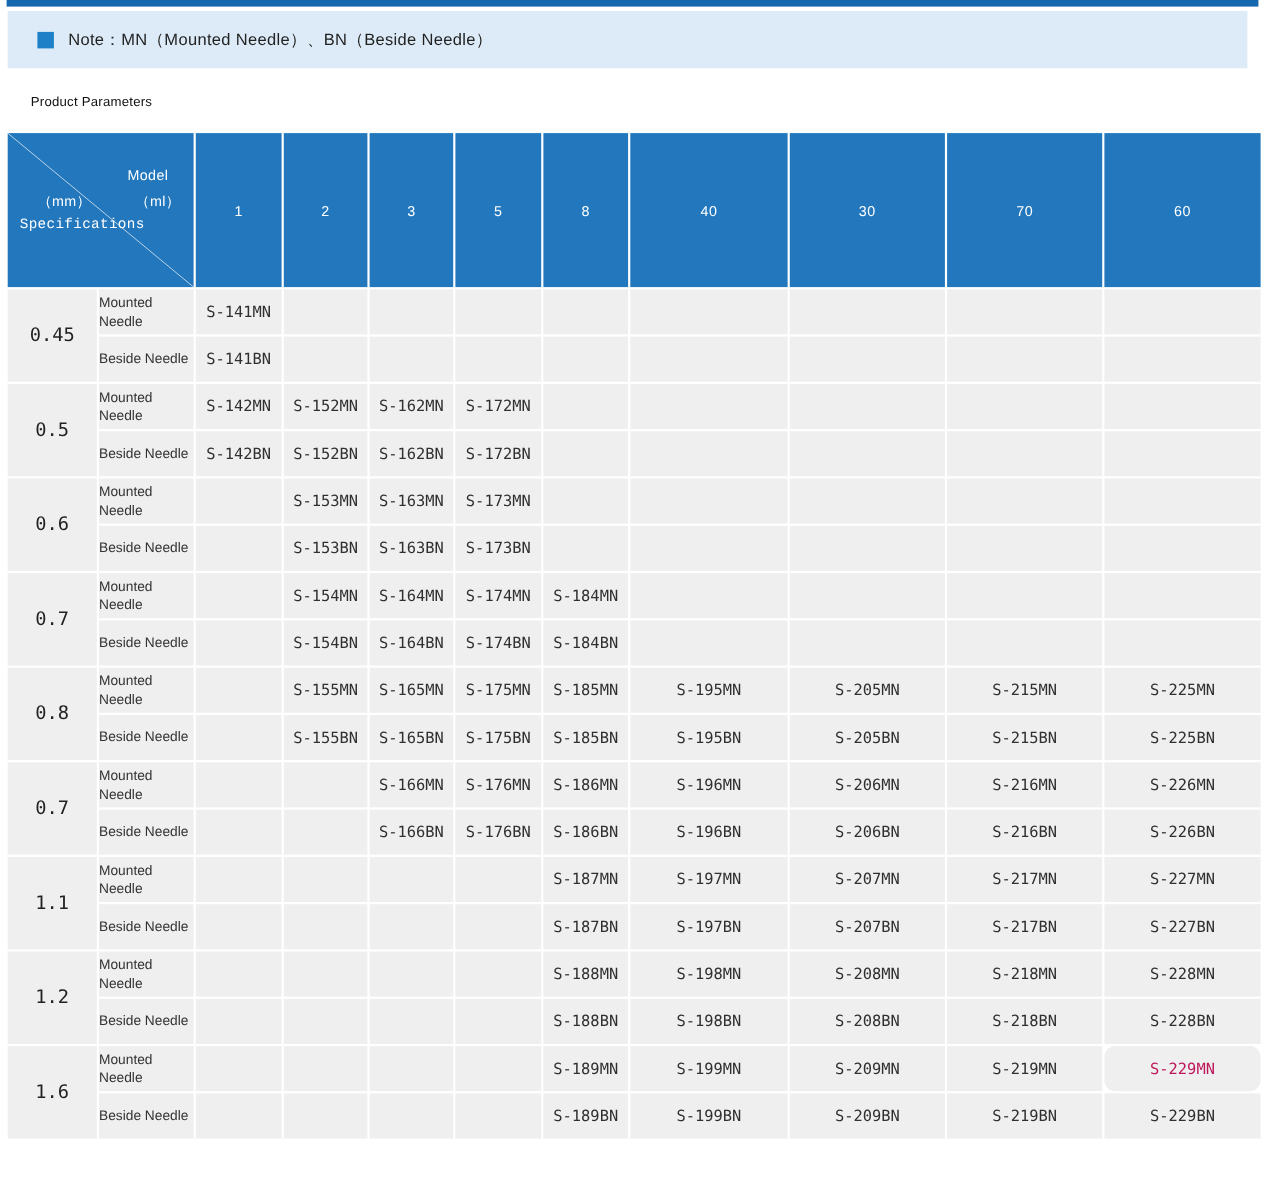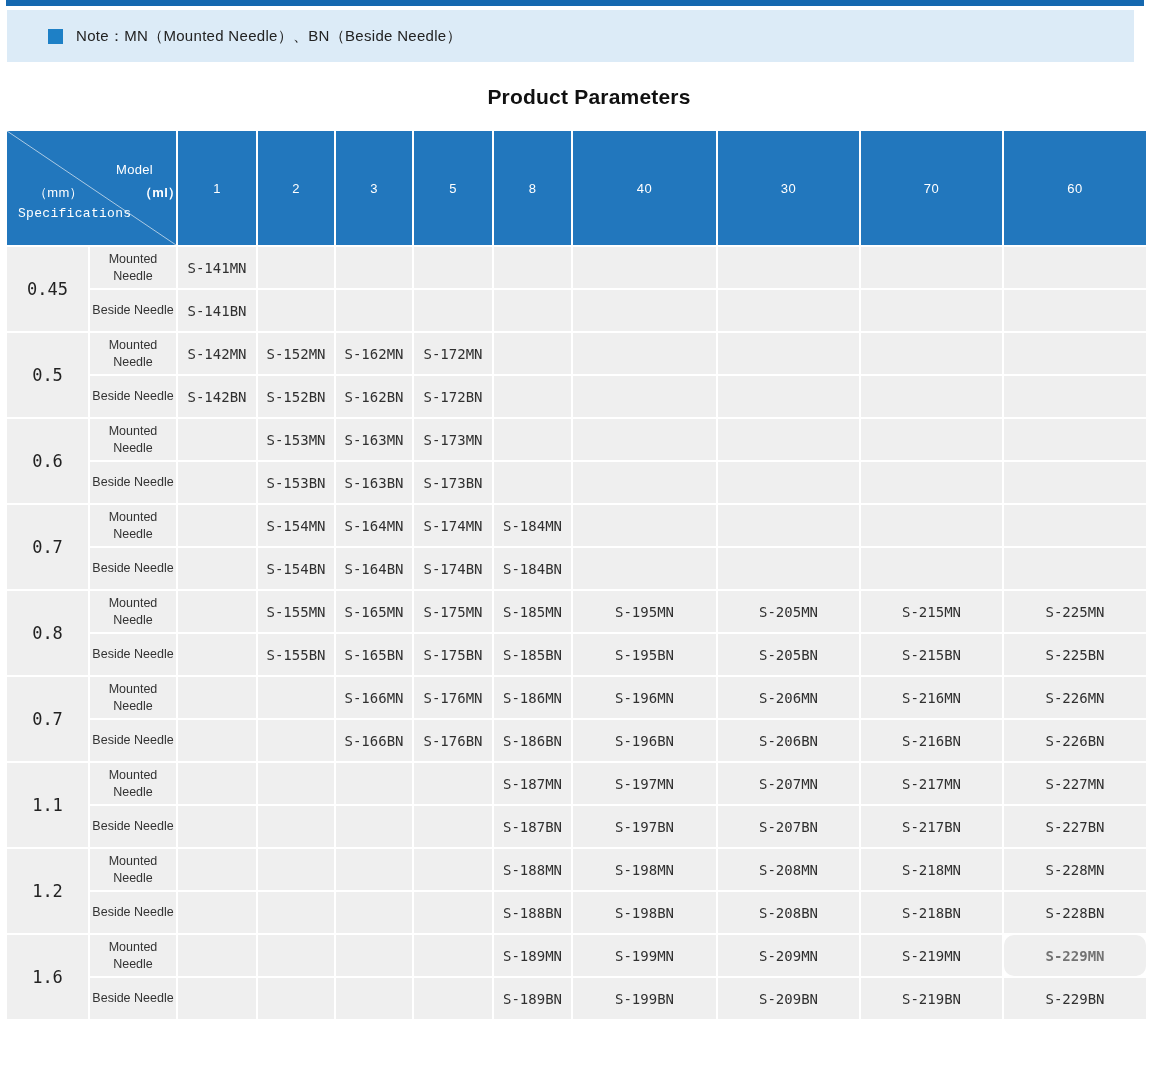--- a/index.html
+++ b/index.html
@@ -4,65 +4,65 @@
 <style>
   html,body{margin:0;padding:0;}
   body{
     width:1150px;height:1090px;background:#ffffff;
     font-family:"Liberation Sans", sans-serif;
     position:relative;overflow:hidden;
   }
   .top-line{margin:0 6px;height:6px;background:#1568af;}
   .note-bar{
     margin:4px 16px 0 7px;height:52px;background:#dcebf7;
-    display:flex;align-items:center;padding-left:41px;box-sizing:border-box;
+    display:flex;align-items:center;padding-left:27px;box-sizing:border-box;
   }
   .note-square{width:15px;height:15px;background:#1e80c6;margin-right:13px;flex:0 0 auto;}
   .note-text{font-size:15px;color:#222;letter-spacing:.3px;}
   .section-title{
-    margin:23px 0 20px 28px;font-size:21px;color:#111;
-    font-weight:bold;letter-spacing:.2px;text-align:center;
+    margin:23px 0 20px 28px;font-size:12px;color:#111;
+    font-weight:normal;letter-spacing:.2px;
   }
   table.params{
     margin-left:5px;width:1141px;table-layout:fixed;
     border-collapse:separate;border-spacing:2px;background:#fff;
   }
   col.c-specnum{width:81px;}
   col.c-ntype{width:86px;}
   col.c-s1{width:78px;} col.c-s2{width:76px;} col.c-s3{width:76px;}
   col.c-s5{width:78px;} col.c-s10{width:77px;}
   col.c-s20{width:143px;} col.c-s30{width:141px;} col.c-s50{width:141px;} col.c-s60{width:142px;}
   thead th{
     background:#2277bd;color:#fff;font-weight:normal;
-    font-size:13px;height:114px;padding:0;letter-spacing:.5px;
+    font-size:13px;height:140px;padding:0;letter-spacing:.5px;
   }
   th.corner{position:relative;}
   th.corner svg{position:absolute;left:0;top:0;width:100%;height:100%;}
   th.corner .lbl{position:absolute;font-size:13px;white-space:nowrap;letter-spacing:.3px;}
   .lbl-model{left:109px;top:31px;}
-  .lbl-ml{left:132px;top:53px;font-weight:bold;}
+  .lbl-ml{left:116px;top:53px;}
   .lbl-mm{left:27px;top:53px;}
   .lbl-specs{left:11px;top:75px;font-family:Liberation Mono, monospace;}
   tbody td{
     background:#efefef;height:41px;padding:0;
     text-align:center;vertical-align:middle;color:#333;
   }
   td.spec-cell{
     font-family:"DejaVu Sans Mono", monospace;
     font-size:17px;color:#222;
   }
   td.ntype-cell{
-    font-size:12.5px;text-align:center;
+    font-size:12.5px;text-align:left;
     line-height:1.3;color:#333;
   }
   td.model-cell{
     font-family:"DejaVu Sans Mono", monospace;
     font-size:14px;letter-spacing:0;color:#303030;
   }
-  td.model-cell.hl{color:#737373;font-weight:bold;border-radius:10px;}
+  td.model-cell.hl{color:#be185d;font-weight:normal;border-radius:10px;}
 </style>
 </head>
 <body>
 
 <div class="top-line"></div>
 
 <div class="note-bar">
   <span class="note-square"></span>
   <span class="note-text">Note：MN（Mounted Needle）、BN（Beside Needle）</span>
 </div>

